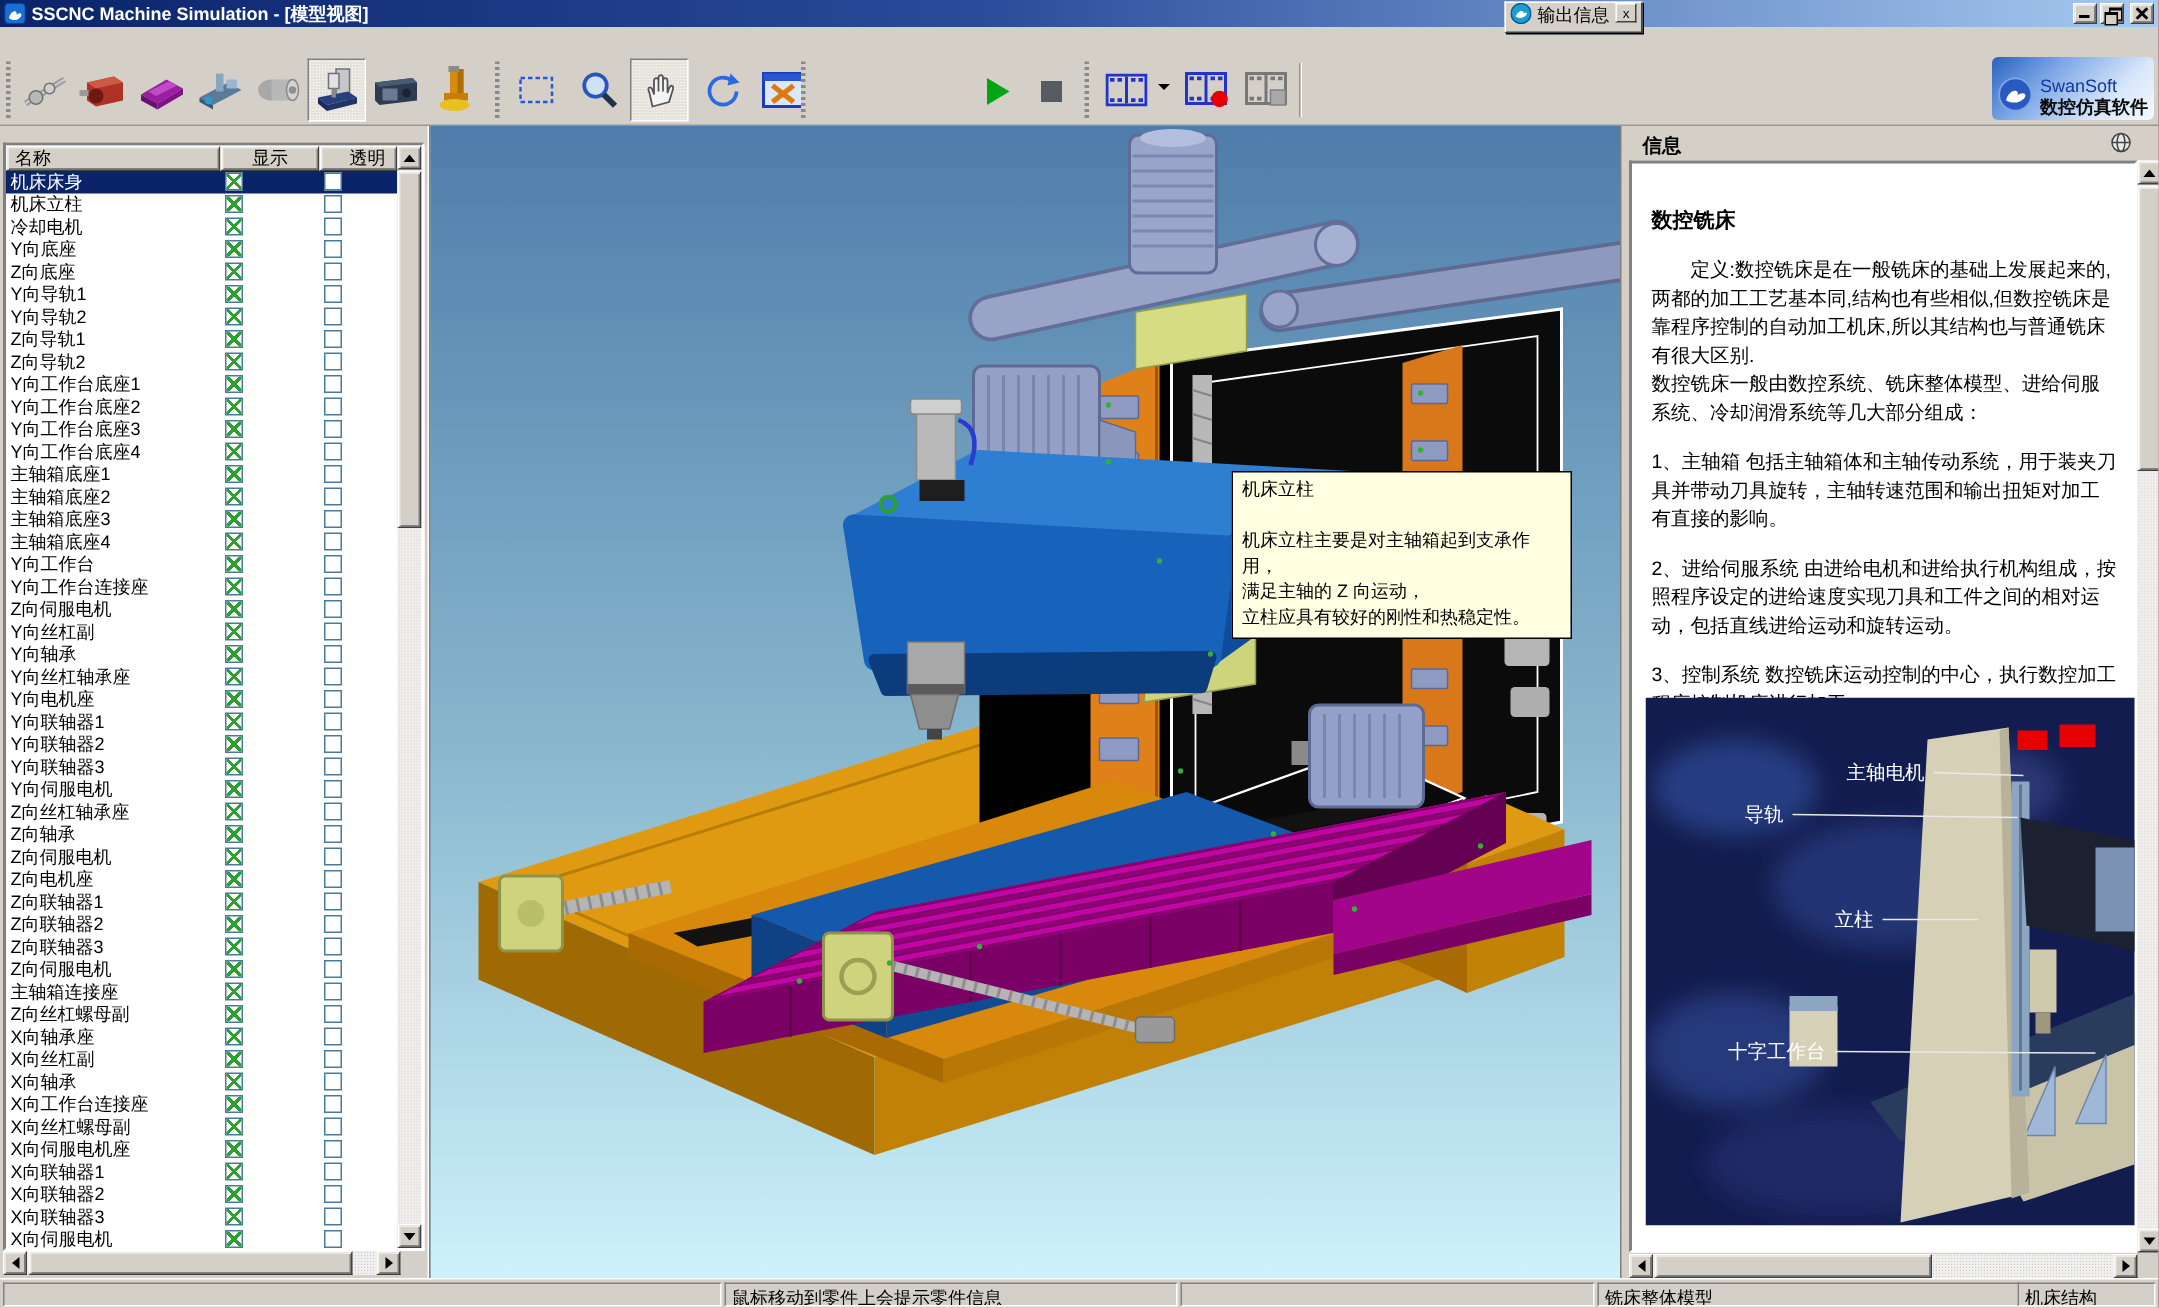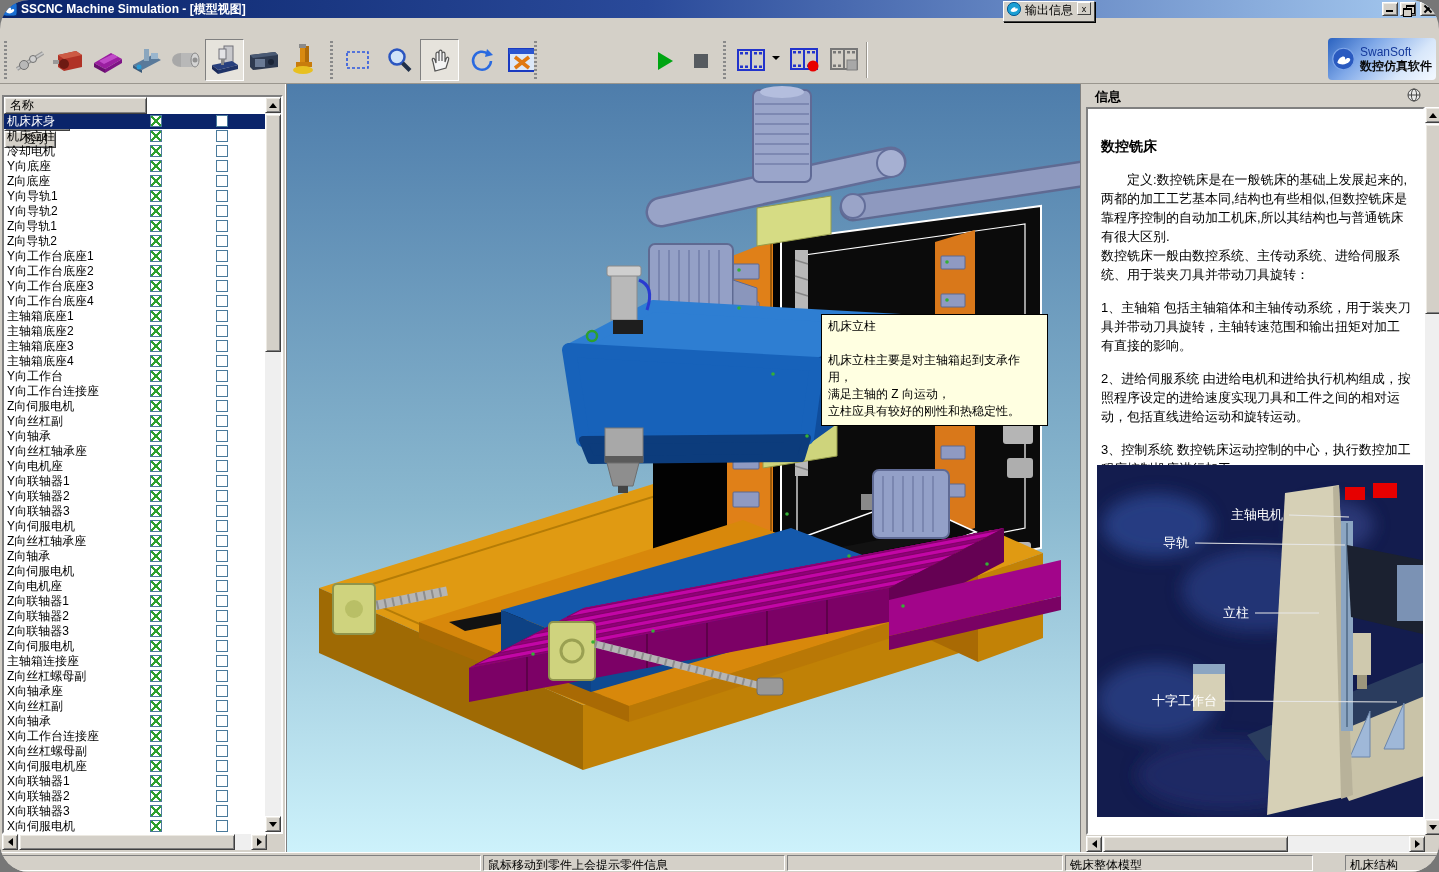--- a/index.html
+++ b/index.html
@@ -1,18 +1,18 @@
 <!DOCTYPE html>
 <html><head>
 <meta charset="utf-8">
 <style>
   html,body{margin:0;padding:0;background:#777;}
   *{box-sizing:border-box;}
   .app{position:relative;width:1439px;height:872px;background:#d4d0c8;
-       font-family:"Liberation Sans",sans-serif;font-size:12px;color:#000;overflow:hidden;border-radius:29px;}
+       font-family:"Liberation Sans",sans-serif;font-size:12px;color:#000;overflow:hidden;}
 
   
   .titlebar{position:absolute;left:0;top:0;width:1439px;height:18px;
     background:linear-gradient(90deg,#0a246a,#2a4a9a 45%,#a6caf0);display:flex;align-items:center;}
   .titlebar .ttext{color:#fff;font-weight:bold;font-size:12px;margin-left:4px;white-space:nowrap;}
   .appicon{width:14px;height:14px;margin-left:3px;flex:0 0 auto;}
   .winbtns{position:absolute;right:3px;top:2px;display:flex;gap:2px;}
   .wbtn{width:16px;height:14px;background:#d4d0c8;border:1px solid;border-color:#fff #404040 #404040 #fff;
     box-shadow:inset 1px 1px 0 #ece9e2,inset -1px -1px 0 #808080;position:relative;}
   .wbtn.close{margin-left:2px;}
@@ -53,32 +53,32 @@
   .combo .cbtn{width:17px;height:17px;background:#d4d0c8;border:1px solid;border-color:#fff #404040 #404040 #fff;
     box-shadow:inset 1px 1px 0 #ece9e2,inset -1px -1px 0 #808080;display:flex;align-items:center;justify-content:center;}
   .tri-down{width:0;height:0;border:4px solid transparent;border-top:4px solid #000;margin-top:4px;}
   .playbtn{position:absolute;left:648px;top:10px;width:34px;height:30px;display:flex;align-items:center;justify-content:center;}
   .playbtn i{width:0;height:0;border-left:15px solid #00a513;border-top:9px solid transparent;border-bottom:9px solid transparent;}
   .stopbtn{position:absolute;left:684px;top:10px;width:34px;height:30px;display:flex;align-items:center;justify-content:center;}
   .stopbtn i{width:14px;height:14px;background:#565b60;}
   .tsep{position:absolute;left:866px;top:6px;width:1px;height:36px;background:#9a968e;box-shadow:1px 0 0 #fff;}
   .brand{position:absolute;right:3px;top:2px;width:108px;height:42px;border-radius:4px;
     background:linear-gradient(135deg,#2a62c0 0%,#7fa8e8 34%,#d8e7fa 72%,#f4f9ff 100%);
-    display:flex;align-items:center;gap:5px;padding:2px 4px;}
+    display:flex;align-items:flex-end;gap:5px;padding:2px 4px;}
   .brand .bname{color:#14389a;font-size:12px;line-height:13px;}
   .brand .bsub{color:#0a0a0a;font-weight:bold;font-size:12px;line-height:14px;white-space:nowrap;}
 
   
   .main{position:absolute;left:0;top:84px;width:1439px;height:768px;background:#d4d0c8;}
 
   
   .parts{position:absolute;left:0;top:0;width:286px;height:768px;background:#d4d0c8;border-right:1px solid #fff;}
   .listbox{position:absolute;left:2px;top:11px;width:281px;height:739px;background:#fff;
     border:2px solid;border-color:#808080 #fff #fff #808080;overflow:hidden;}
-  .lhead{position:absolute;left:0;top:0;right:16px;height:31px;display:flex;flex-direction:column;}
+  .lhead{position:absolute;left:0;top:0;right:16px;height:31px;display:flex;}
   .hcell{height:17px;background:#d4d0c8;border:1px solid;border-color:#fff #404040 #404040 #fff;
     box-shadow:inset 1px 1px 0 #ece9e2,inset -1px -1px 0 #808080;font-size:12px;display:flex;align-items:center;}
   .hc-name{width:143px;padding-left:5px;}
   .hc-show{width:66px;justify-content:center;}
   .hc-trans{width:52px;justify-content:center;padding-left:12px;}
   .rows{position:absolute;left:0;top:17px;right:16px;bottom:0;overflow:hidden;}
   .prow{position:relative;height:15px;line-height:15px;}
   .prow .pname{position:absolute;left:3px;top:0;font-size:12px;white-space:nowrap;}
   .prow.sel{background:#0a246a;}
   .prow.sel .pname{color:#fff;}
@@ -835,21 +835,21 @@
       <svg class="globe" viewBox="0 0 14 14">
         <circle cx="7" cy="7" r="6" fill="#e8e8e8" stroke="#444"></circle>
         <ellipse cx="7" cy="7" rx="2.6" ry="6" fill="none" stroke="#444"></ellipse>
         <line x1="1" y1="7" x2="13" y2="7" stroke="#444"></line>
       </svg>
       <div class="icontent">
         <div class="itext">
           <h3>数控铣床</h3>
           <div>
               <p class="indent ">定义:数控铣床是在一般铣床的基础上发展起来的,两都的加工工艺基本同,结构也有些相似,但数控铣床是靠程序控制的自动加工机床,所以其结构也与普通铣床有很大区别.</p>
-              <p class="">数控铣床一般由数控系统、主传动系统、进给伺服系统、用于装夹刀具并带动刀具旋转：</p>
+              <p class="">数控铣床一般由数控系统、铣床整体模型、进给伺服系统、冷却润滑系统等几大部分组成：</p>
               <p class="gap">1、主轴箱  包括主轴箱体和主轴传动系统，用于装夹刀具并带动刀具旋转，主轴转速范围和输出扭矩对加工有直接的影响。</p>
               <p class="gap">2、进给伺服系统  由进给电机和进给执行机构组成，按照程序设定的进给速度实现刀具和工件之间的相对运动，包括直线进给运动和旋转运动。</p>
               <p class="gap">3、控制系统  数控铣床运动控制的中心，执行数控加工程序控制机床进行加工。</p>
               <p class="gap">4、辅助装置  如液压、气动、润滑、冷却系统和排屑、防护等装置。</p>
             </div>
         </div>
 
         <svg class="iimage" viewBox="0 0 327 352">
           <defs>
               <filter id="blur8">
@@ -920,16 +920,16 @@
             <i class="t-rt"></i>
           </span>
       </div>
     </div>
   </div>
 
   <div class="statusbar">
     <span class="sseg" style="left:2px;width:479px"></span>
     <span class="sseg" style="left:483px;width:302px">鼠标移动到零件上会提示零件信息</span>
     <span class="sseg" style="left:787px;width:276px"></span>
-    <span class="sseg" style="left:1065px;width:248px">铣床整体模型</span>
+    <span class="sseg" style="left:1065px;width:281px">铣床整体模型</span>
     <span class="sseg" style="left:1345px;width:92px">机床结构</span>
   </div>
 </div>
 
 </body></html>

